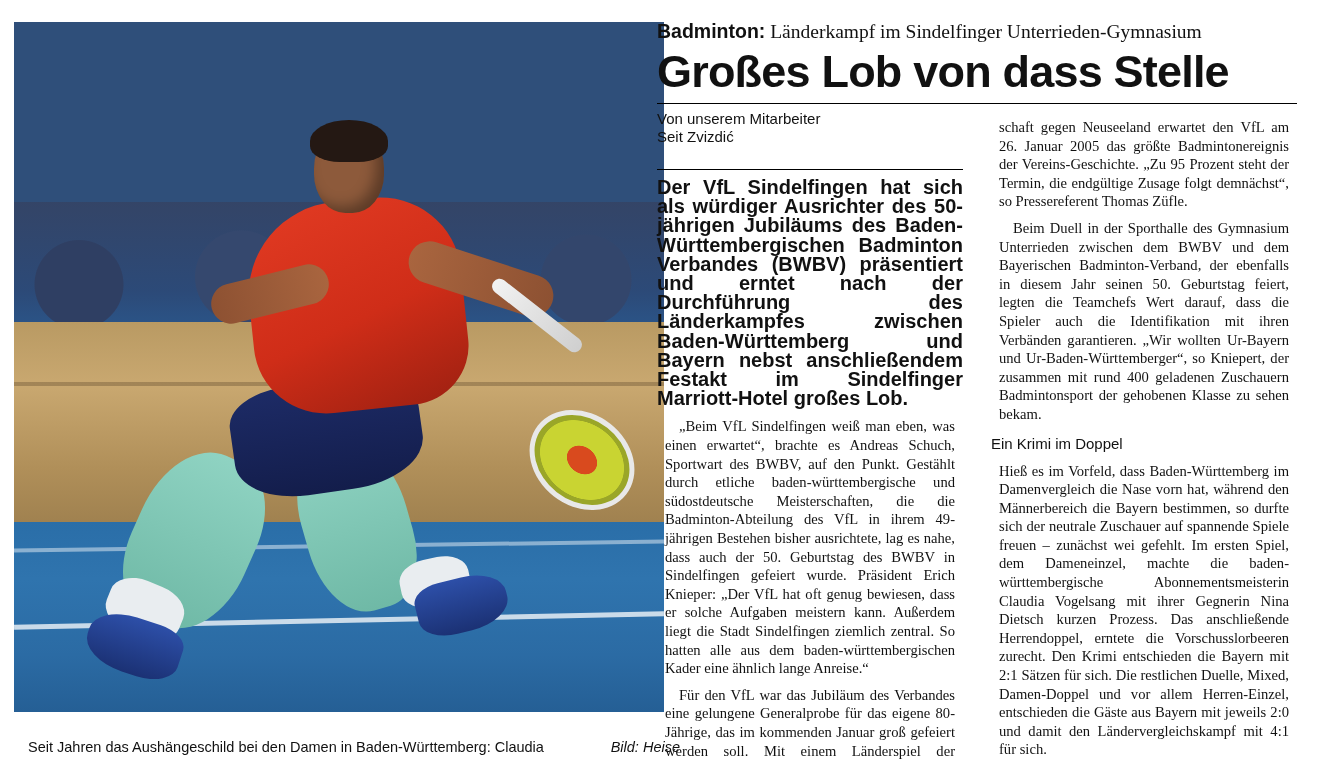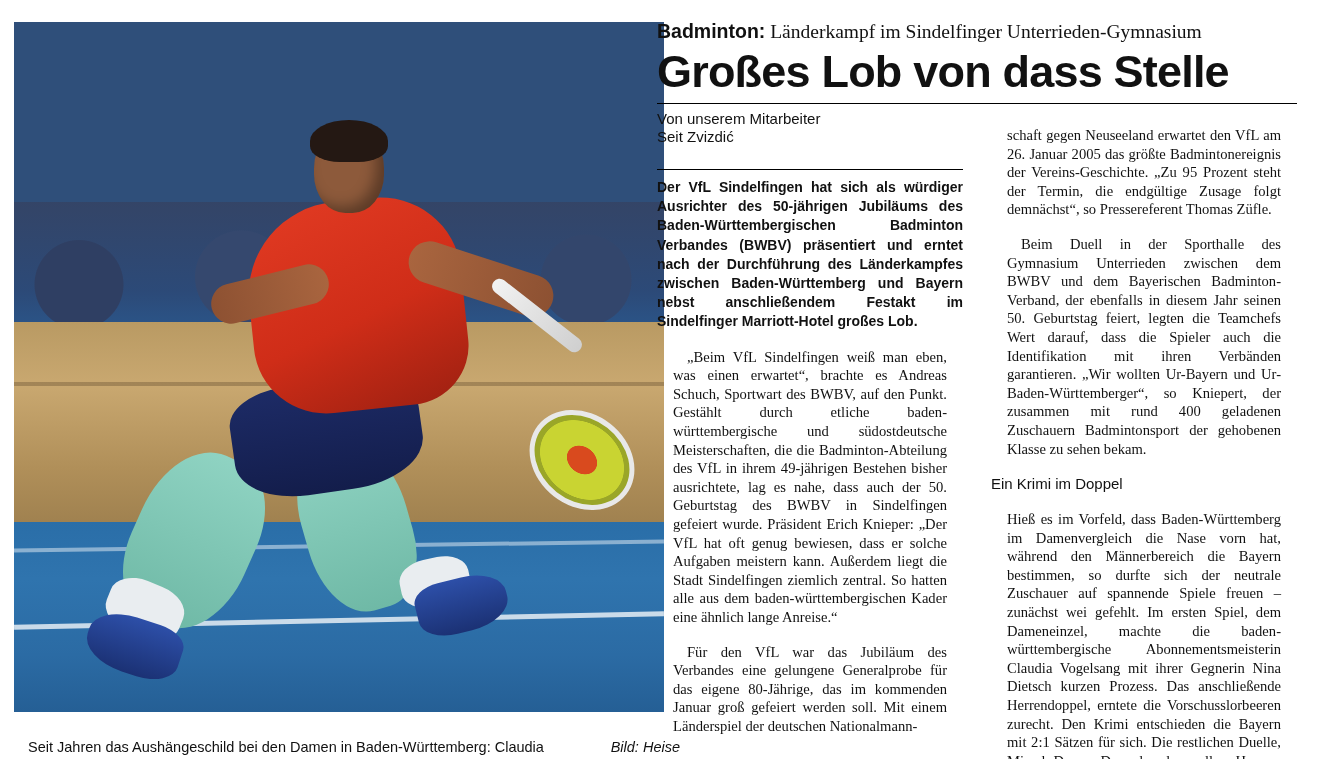--- a/index.html
+++ b/index.html
@@ -236,27 +236,27 @@
     line-height: 18px;
     margin-bottom: 23px;
   }
   .byline-rule {
     border-top: 1px solid #000;
     margin: 4px 0 8px 0;
   }
   .lead {
     font-family: "Liberation Sans", sans-serif;
     font-weight: bold;
-    font-size: 14px;
+    font-size: 20px;
     line-height: 19.2px;
     text-align: justify;
     margin-bottom: 9px;
   }
   p.body {
-    margin: 16px;
+    margin: 8px;
     text-indent: 14px;
   }
   p.body.first { text-indent: 14px; }
   .subhead {
     font-family: "Liberation Sans", sans-serif;
     font-weight: normal;
     font-size: 15px;
     line-height: 20px;
     margin: 10px 0 4px 0;
   }

